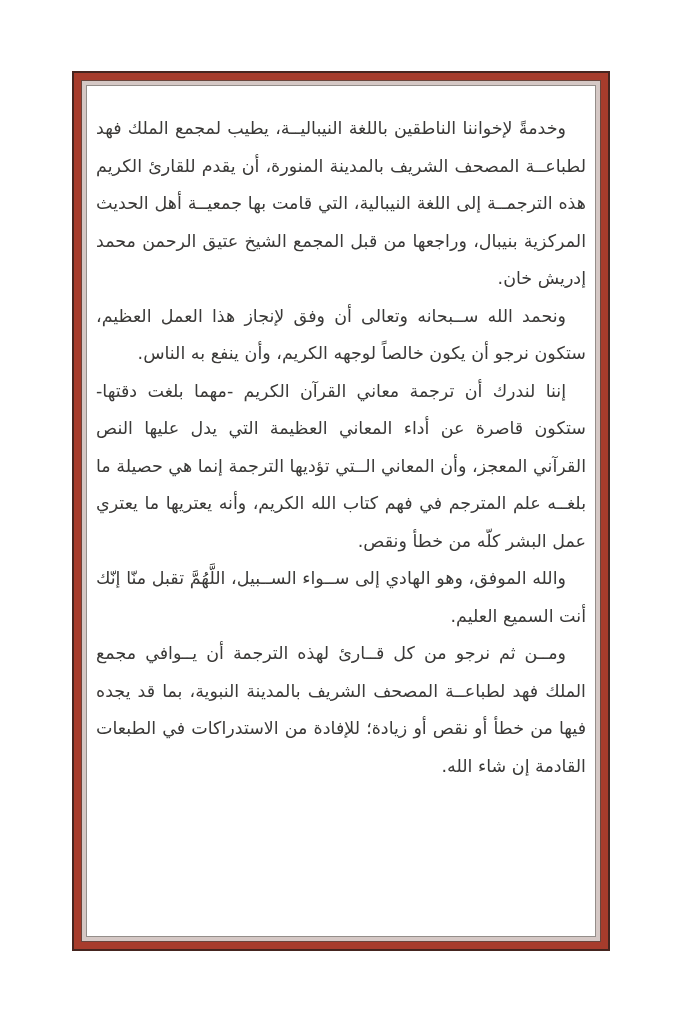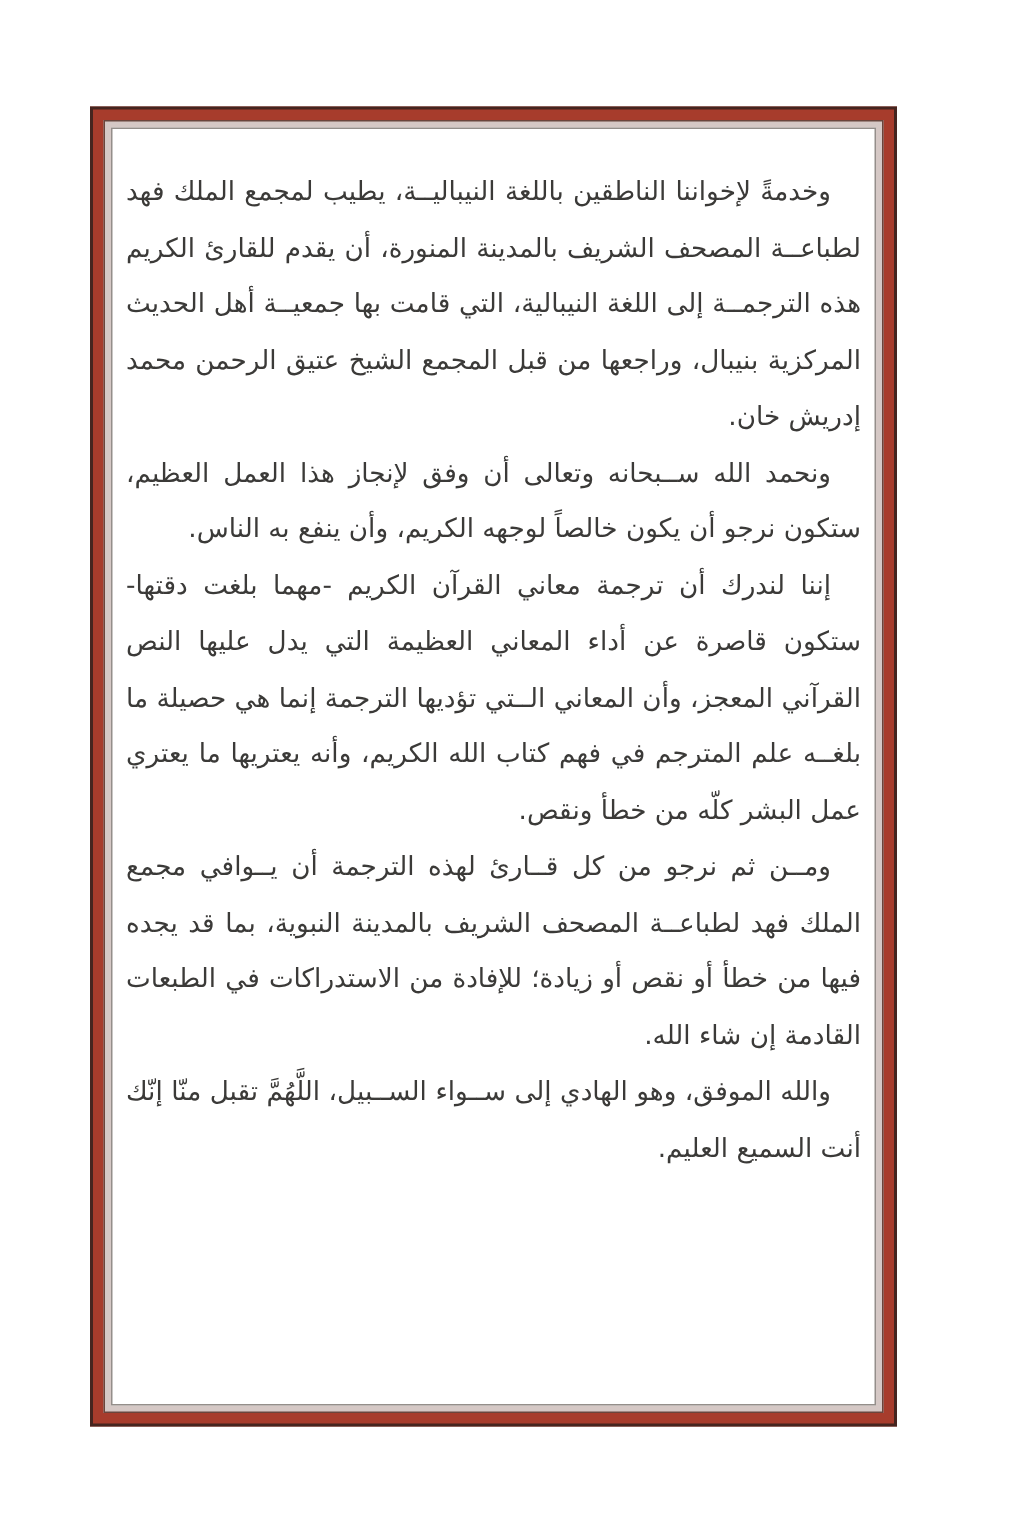--- a/index.html
+++ b/index.html
@@ -11,21 +11,21 @@
     position: relative;
     width: 682px;
     height: 1024px;
     background: #ffffff;
     overflow: hidden;
     font-family: "DejaVu Sans", sans-serif;
   }
   
   .frame-outer {
     position: absolute;
-    left: 60px;
+    left: 72px;
     top: 71px;
     width: 538px;
     height: 880px;
     box-sizing: border-box;
     border: 2px solid #45251f;
     background: #a73c2c;
     padding: 7px;
   }
   .frame-mid {
     box-sizing: border-box;
@@ -63,19 +63,19 @@
 <body>
 
 <div id="screen">
   <div class="frame-outer">
     <div class="frame-mid">
       <div class="frame-inner">
         <div class="text-block">
             <p class="para">وخدمةً لإخواننا الناطقين باللغة النيباليــة، يطيب لمجمع الملك فهد لطباعــة المصحف الشريف بالمدينة المنورة، أن يقدم للقارئ الكريم هذه الترجمــة إلى اللغة النيبالية، التي قامت بها جمعيــة أهل الحديث المركزية بنيبال، وراجعها من قبل المجمع الشيخ عتيق الرحمن محمد إدريش خان.</p>
             <p class="para">ونحمد الله ســبحانه وتعالى أن وفق لإنجاز هذا العمل العظيم، ستكون نرجو أن يكون خالصاً لوجهه الكريم، وأن ينفع به الناس.</p>
             <p class="para">إننا لندرك أن ترجمة معاني القرآن الكريم -مهما بلغت دقتها- ستكون قاصرة عن أداء المعاني العظيمة التي يدل عليها النص القرآني المعجز، وأن المعاني الــتي تؤديها الترجمة إنما هي حصيلة ما بلغــه علم المترجم في فهم كتاب الله الكريم، وأنه يعتريها ما يعتري عمل البشر كلّه من خطأ ونقص.</p>
+            <p class="para">والله الموفق، وهو الهادي إلى ســواء الســبيل، اللَّهُمَّ تقبل منّا إنّك أنت السميع العليم.</p>
             <p class="para">ومــن ثم نرجو من كل قــارئ لهذه الترجمة أن يــوافي مجمع الملك فهد لطباعــة المصحف الشريف بالمدينة النبوية، بما قد يجده فيها من خطأ أو نقص أو زيادة؛ للإفادة من الاستدراكات في الطبعات القادمة إن شاء الله.</p>
-            <p class="para">والله الموفق، وهو الهادي إلى ســواء الســبيل، اللَّهُمَّ تقبل منّا إنّك أنت السميع العليم.</p>
           </div>
       </div>
     </div>
   </div>
 </div>
 
 </body></html>

